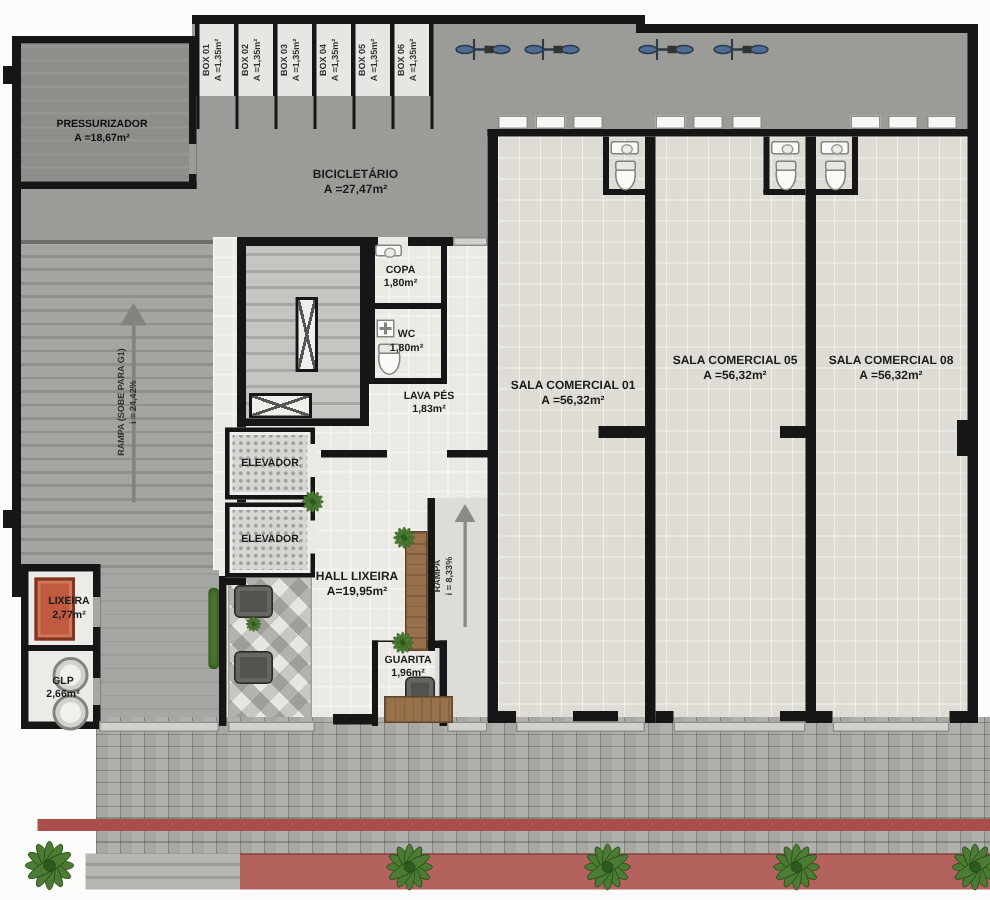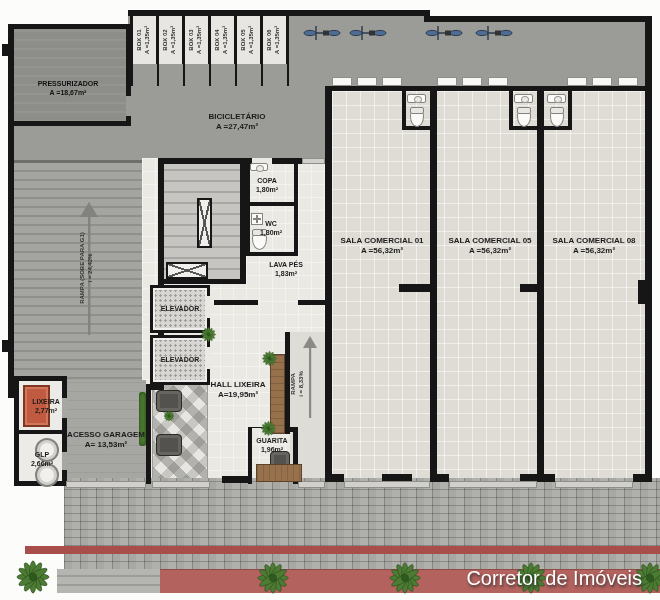--- a/index.html
+++ b/index.html
@@ -291,21 +291,21 @@
     <u>A =1,35m²</u>
   </div>
   <div class="lbl rot fs6" style="left:247px;top:40px">
     <b>BOX 05</b>
     <u>A =1,35m²</u>
   </div>
   <div class="lbl rot fs6" style="left:273px;top:40px">
     <b>BOX 06</b>
     <u>A =1,35m²</u>
   </div>
-  <div class="lbl" style="left:382px;top:246px">
+  <div class="lbl" style="left:382px;top:263px">
     <b>SALA COMERCIAL 01</b>
     <u>A =56,32m²</u>
   </div>
   <div class="lbl" style="left:490px;top:246px">
     <b>SALA COMERCIAL 05</b>
     <u>A =56,32m²</u>
   </div>
   <div class="lbl" style="left:594px;top:246px">
     <b>SALA COMERCIAL 08</b>
     <u>A =56,32m²</u>
@@ -337,28 +337,23 @@
     <u>1,96m²</u>
   </div>
   <div class="lbl fs7" style="left:46px;top:406px">
     <b>LIXEIRA</b>
     <u>2,77m²</u>
   </div>
   <div class="lbl fs7" style="left:42px;top:459px">
     <b>GLP</b>
     <u>2,66m²</u>
   </div>
-  <div class="lbl" style="left:106px;top:440px">
-    <b>ACESSO GARAGEM</b>
-    <u>A= 13,53m²</u>
-  </div>
   <div class="lbl rot fs6" style="left:86px;top:268px">
     <b>RAMPA (SOBE PARA G1)</b>
     <u>i = 24,42%</u>
   </div>
   <div class="lbl rot fs6" style="left:297px;top:384px">
     <b>RAMPA</b>
     <u>i = 8,33%</u>
   </div>
 
-  <div class="brand2">Corretor de Imóveis</div>
 
 </div>
 
 </body></html>

